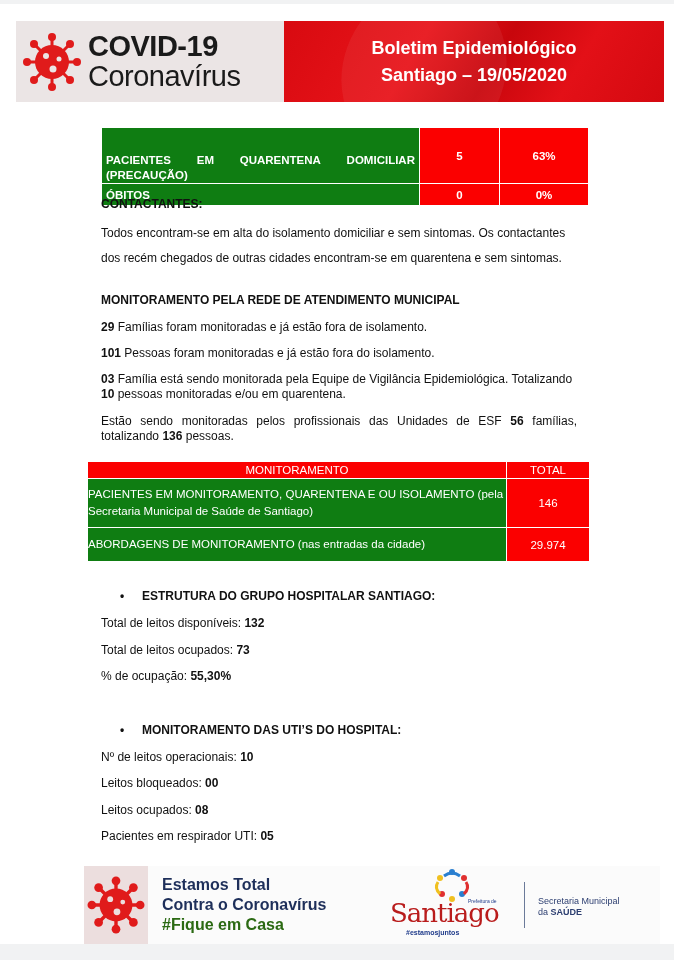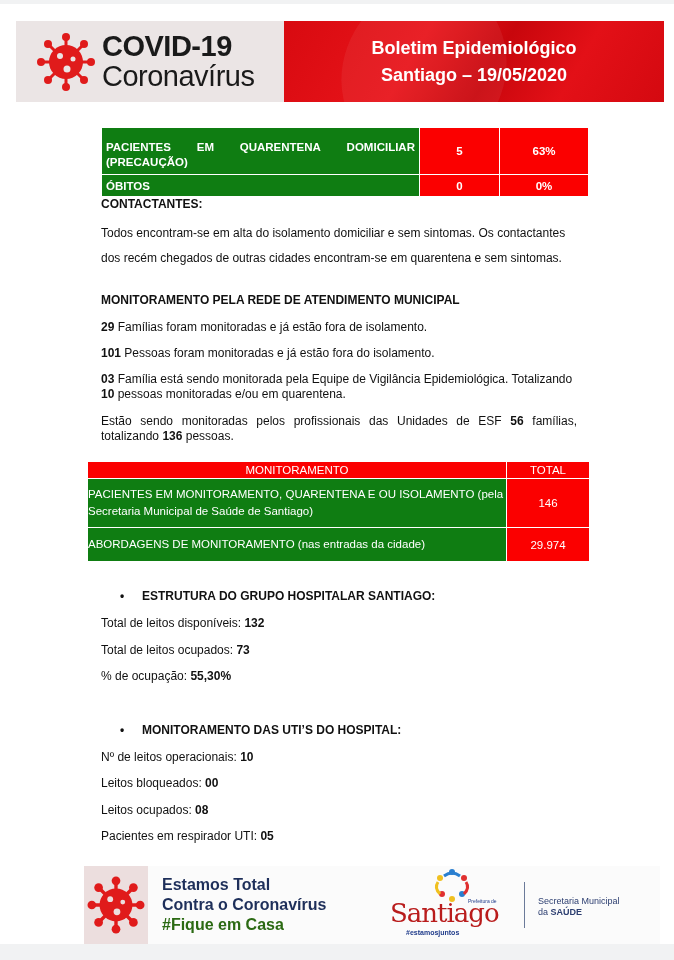--- a/index.html
+++ b/index.html
@@ -2,37 +2,37 @@
 <html><head>
   <meta charset="utf-8">
   <style>
     * { box-sizing: border-box; margin: 0; padding: 0; }
     html, body { width: 674px; height: 960px; background: #f1f2f3; overflow: hidden; }
     body { font-family: "Liberation Sans", sans-serif; color: #111; position: relative; }
     .page { position: absolute; left: 0; top: 4px; width: 674px; height: 940px; background: #ffffff; }
 
     
     .banner { position: absolute; left: 16px; top: 17px; width: 648px; height: 81px; display: flex; }
-    .banner-left { width: 268px; height: 100%; background: #ebe5e5; display: flex; align-items: center; padding-left: 20px; }
+    .banner-left { width: 268px; height: 100%; background: #ebe5e5; display: flex; align-items: center; padding-left: 6px; }
     .virus { width: 60px; height: 60px; }
     .banner-title { margin-left: 6px; line-height: 1; }
     .banner-title .t1 { font-weight: bold; font-size: 29px; color: #1a1a1a; letter-spacing: -0.5px; }
     .banner-title .t2 { font-size: 29px; color: #1a1a1a; letter-spacing: -0.5px; margin-top: 1px; }
     .banner-right { flex: 1; height: 100%; background: linear-gradient(120deg, #d80a10 0%, #e8141a 35%, #c8060c 55%, #e31017 75%, #d40910 100%); display: flex; flex-direction: column; justify-content: center; align-items: center; position: relative; overflow: hidden; }
     .banner-right::before { content: ""; position: absolute; left: 60px; top: -40px; width: 160px; height: 180px; border-radius: 50%; background: rgba(255,255,255,0.06); transform: rotate(30deg); }
     .banner-right .b1, .banner-right .b2 { color: #fff; font-weight: bold; font-size: 18px; line-height: 27px; position: relative; }
 
     
     .t-top { position: absolute; left: 101px; top: 123px; width: 488px; border-collapse: collapse; font-size: 11.5px; font-weight: bold; color: #fff; }
     .t-top td { border: 1px solid #fff; }
     .g { background: #0f7d12; }
     .r { background: #fb0000; text-align: center; }
     .row1 td { height: 47px; }
     .row2 td { height: 22px; }
-    .lbl-just { display: block; padding: 12px 4px 0 4px; line-height: 15px; }
+    .lbl-just { display: block; padding: 25px 4px 0 4px; line-height: 15px; }
     .lbl-just .line1 { display: flex; justify-content: space-between; }
     .lbl-small { padding: 0 4px; }
 
     
     .txt { position: absolute; left: 101px; width: 476px; font-size: 12px; line-height: 15px; color: #111; }
     .h { font-weight: bold; }
     .just { text-align: justify; text-align-last: justify; }
     b { font-weight: bold; }
 
     

